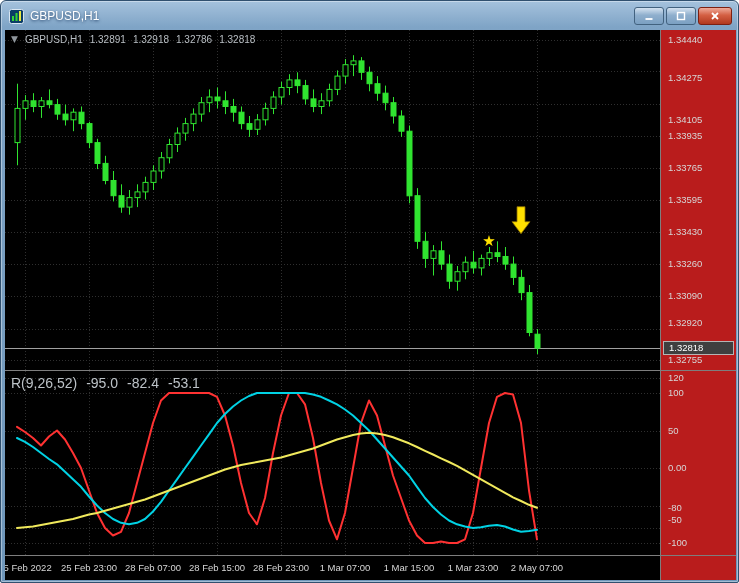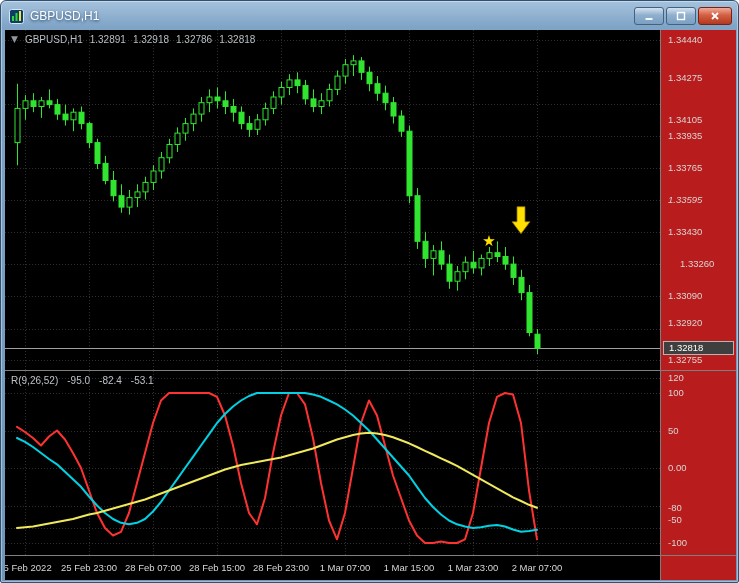--- a/index.html
+++ b/index.html
@@ -28,21 +28,21 @@
             background: #000000; overflow: hidden; }
 
   .plot-surface { position: absolute; left: 0; top: 0; width: 655px; height: 340px; }
   .ind-surface  { position: absolute; left: 0; top: 341px; width: 655px; height: 184px; }
   #main-svg, #ind-svg { position: absolute; left: 0; top: 0; display: block; }
 
   .chart-header { position: absolute; left: 6px; top: 4px; z-index: 2; display: flex; gap: 7px;
                   color: #b9bfc4; font-size: 10px; white-space: nowrap; }
   .chart-header .marker { color: #8f969c; font-family: "DejaVu Sans", sans-serif; font-size: 9px; }
   .ind-header { position: absolute; left: 6px; top: 345px; z-index: 2; display: flex; gap: 9px;
-                color: #bcc2c7; font-size: 10px; white-space: nowrap; }
+                color: #bcc2c7; font-size: 14px; white-space: nowrap; }
 
   .hdiv { position: absolute; left: 0; width: 731px; height: 1px; background: #7e7e7e; z-index: 2; }
 
   .axis { position: absolute; left: 655px; top: 0; width: 76px; height: 550px; z-index: 1;
           border-left: 1px solid #7e7e7e; background: #b91c1c; }
   .price-label { position: absolute; left: 7px; color: #d6d6d6; font-size: 9.5px;
                  line-height: 12px; white-space: nowrap; }
   .cur-price { position: absolute; left: 2px; width: 71px; height: 14px; line-height: 12px;
                background: #3f3f3f; border: 1px solid #b5b5b5; color: #ffffff;
                font-size: 9.5px; padding-left: 5px; z-index: 3; }
@@ -300,31 +300,31 @@
 
     <div class="time-axis">
         <div class="time-label" style="left: 20px;">25 Feb 2022</div>
         <div class="time-label" style="left: 84px;">25 Feb 23:00</div>
         <div class="time-label" style="left: 148px;">28 Feb 07:00</div>
         <div class="time-label" style="left: 212px;">28 Feb 15:00</div>
         <div class="time-label" style="left: 276px;">28 Feb 23:00</div>
         <div class="time-label" style="left: 340px;">1 Mar 07:00</div>
         <div class="time-label" style="left: 404px;">1 Mar 15:00</div>
         <div class="time-label" style="left: 468px;">1 Mar 23:00</div>
-        <div class="time-label" style="left: 532px;">2 Mar 07:00</div>
+        <div class="time-label" style="left: 532px;">2 May 07:00</div>
       </div>
     <div class="axis">
         <div class="price-label" style="top: 4px;">1.34440</div>
         <div class="price-label" style="top: 42px;">1.34275</div>
         <div class="price-label" style="top: 84px;">1.34105</div>
         <div class="price-label" style="top: 100px;">1.33935</div>
         <div class="price-label" style="top: 132px;">1.33765</div>
-        <div class="price-label" style="top: 164px; font-style: italic;">1.33595</div>
+        <div class="price-label" style="top: 164px;">1.33595</div>
         <div class="price-label" style="top: 196px;">1.33430</div>
-        <div class="price-label" style="top: 228px; margin-left: 12px;">1.33260</div>
+        <div class="price-label" style="top: 228px;">1.33260</div>
         <div class="price-label" style="top: 260px;">1.33090</div>
         <div class="price-label" style="top: 287px; text-align: right;">1.32920</div>
         <div class="price-label" style="top: 324px;">1.32755</div>
         <div class="price-label" style="top: 342px;">120</div>
         <div class="price-label" style="top: 357px;">100</div>
         <div class="price-label" style="top: 395px;">50</div>
         <div class="price-label" style="top: 432px;">0.00</div>
         <div class="price-label" style="top: 484px;">-50</div>
         <div class="price-label" style="top: 472px;">-80</div>
         <div class="price-label" style="top: 507px;">-100</div>

